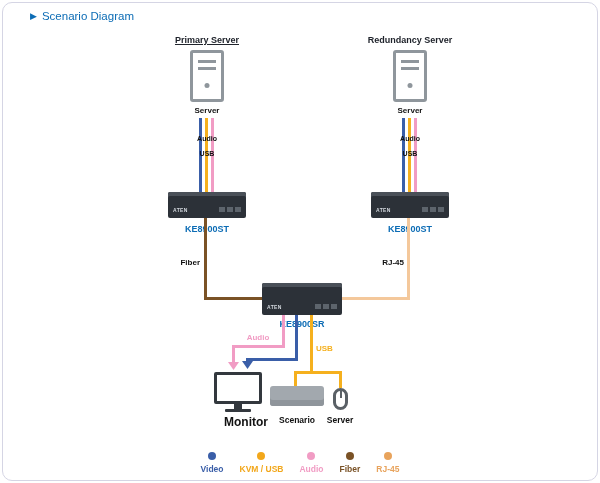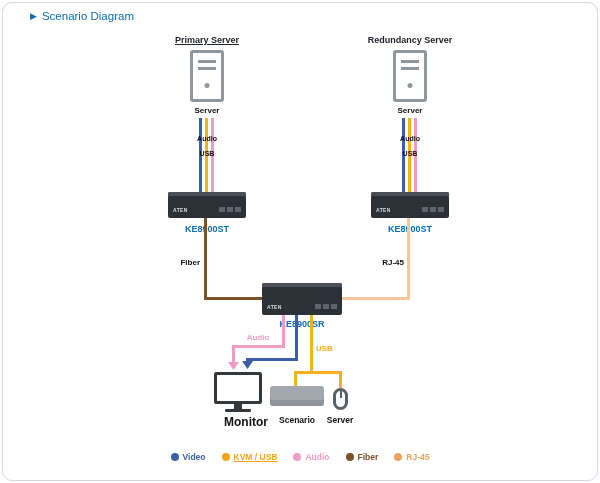--- a/index.html
+++ b/index.html
@@ -38,21 +38,21 @@
   .monitor-base { position:absolute; width:26px; height:3px; background:#33383e; border-radius:1px; }
   .keyboard { position:absolute; width:54px; height:20px; background:#a2a8ae;
               border-radius:3px; box-shadow:inset 0 -6px 0 #8f959b; }
   .mouse { position:absolute; width:15px; height:22px; border:3px solid #5a6066;
            border-radius:8px; background:#fff; }
   .mouse .wheel { position:absolute; left:50%; transform:translateX(-50%); top:0;
                   width:2px; height:7px; background:#5a6066; }
 
   .legend { position:absolute; left:0; right:0; top:452px; display:flex;
             justify-content:center; align-items:center; gap:16px; }
-  .legend-item { display:flex; align-items:center; gap:4px; }
+  .legend-item { display:flex; align-items:center; gap:4px;flex-direction:column; }
   .legend-dot { width:8px; height:8px; border-radius:50%; }
   .legend-label { font-size:8.5px; font-weight:bold; }
 </style>
 </head>
 <body>
 
 <div class="stage">
   <div class="frame"></div>
 
   <div class="header">
@@ -155,21 +155,21 @@
   </div>
   <div class="lbl" style="left:318px;top:415px;width:44px;font-size:8.5px;">Server</div>
 
   <div class="legend">
     <div class="legend-item">
       <span class="legend-dot" style="background: rgb(58, 94, 168);"></span>
       <span class="legend-label" style="color: rgb(58, 94, 168);">Video</span>
     </div>
     <div class="legend-item">
       <span class="legend-dot" style="background: rgb(242, 167, 27);"></span>
-      <span class="legend-label" style="color: rgb(242, 167, 27); text-decoration: underline;">KVM / USB</span>
+      <span class="legend-label" style="color: rgb(242, 167, 27);">KVM / USB</span>
     </div>
     <div class="legend-item">
       <span class="legend-dot" style="background: rgb(241, 156, 196);"></span>
       <span class="legend-label" style="color: rgb(241, 156, 196);">Audio</span>
     </div>
     <div class="legend-item">
       <span class="legend-dot" style="background: rgb(122, 82, 38);"></span>
       <span class="legend-label" style="color: rgb(122, 82, 38);">Fiber</span>
     </div>
     <div class="legend-item">

